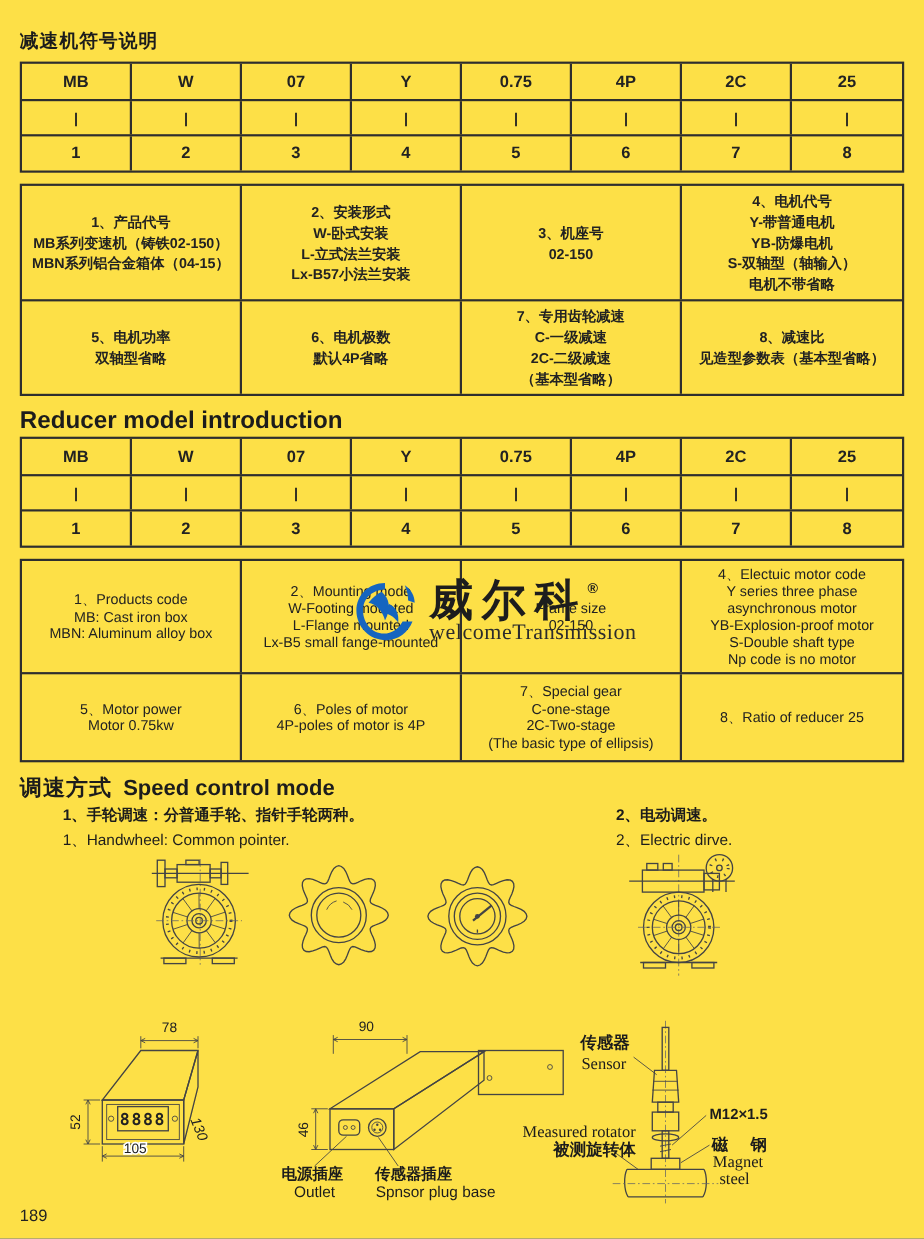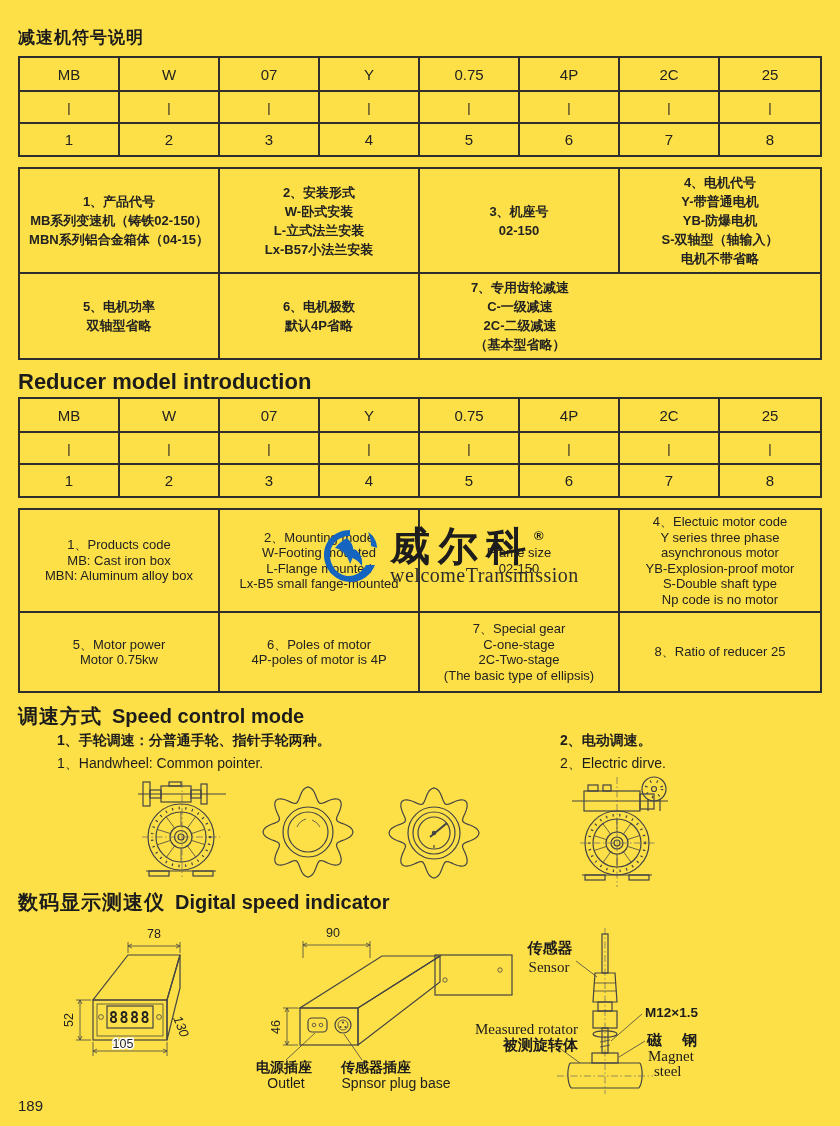--- a/index.html
+++ b/index.html
@@ -8,21 +8,21 @@
   .abs{position:absolute;}
   .t1{font-size:17px;font-weight:bold;letter-spacing:1px;}
   .t2{font-size:22px;font-weight:bold;}
   .t3{font-size:20px;font-weight:bold;}
   .t3 .cn{letter-spacing:1px;margin-right:10px;}
   
   .symtable{width:804px;border:2px solid #2e2e2e;box-sizing:border-box;}
   .symrow{display:grid;grid-template-columns:repeat(8,1fr);border-bottom:2px solid #2e2e2e;}
   .symrow:last-child{border-bottom:none;}
   .symcell{display:flex;align-items:center;justify-content:center;border-right:2px solid #2e2e2e;
-           font-size:15px;color:#222;}
+           font-size:15px;color:#222;font-weight:bold;}
   .symcell:last-child{border-right:none;}
   .pipe-row .symcell{font-size:13px;}
   
   .extable{width:804px;border:2px solid #2e2e2e;box-sizing:border-box;}
   .exrow{display:grid;grid-template-columns:repeat(4,1fr);border-bottom:2px solid #2e2e2e;}
   .exrow:last-child{border-bottom:none;}
   .excell{border-right:2px solid #2e2e2e;display:flex;flex-direction:column;
           align-items:center;justify-content:center;text-align:center;padding:4px 6px;box-sizing:border-box;}
   .excell:last-child{border-right:none;}
   .cn-table .exline{font-size:13px;line-height:19px;font-weight:600;color:#222;}
@@ -123,20 +123,24 @@
       <div class="excell">
           <div class="exline">6、电机极数</div>
           <div class="exline">默认4P省略</div>
         </div>
       <div class="excell">
           <div class="exline">7、专用齿轮减速</div>
           <div class="exline">C-一级减速</div>
           <div class="exline">2C-二级减速</div>
           <div class="exline">（基本型省略）</div>
         </div>
+      <div class="excell">
+          <div class="exline">8、减速比</div>
+          <div class="exline">见造型参数表（基本型省略）</div>
+        </div>
     </div>
   </div>
 
   <div class="abs t2" style="left:18px;top:369px;">Reducer model introduction</div>
 
   <div class="abs symtable" style="left:18px;top:397px;">
     <div class="symrow" style="height:32px;">
         <div class="symcell">MB</div>
         <div class="symcell">W</div>
         <div class="symcell">07</div>
@@ -294,23 +298,20 @@
     <circle class="st" cx="47" cy="68" r="11"></circle>
     <circle class="st" cx="47" cy="68" r="6"></circle>
     <circle class="st" cx="47" cy="68" r="3"></circle>
     <path class="stt" d="M57.5,71.4L69.9,75.3M53.5,76.9L61.2,87.4M47.0,79.0L47.1,92.0M40.6,76.9L33.0,87.5M36.6,71.4L24.2,75.5M36.5,64.6L24.1,60.7M40.5,59.1L32.8,48.6M47.0,57.0L46.9,44.0M53.4,59.1L61.0,48.5M57.4,64.6L69.8,60.5"></path>
     <line class="cl" x1="10" y1="68" x2="86" y2="68"></line>
     <line class="st" x1="12" y1="100" x2="82" y2="100"></line>
     <rect class="st" x="15" y="100" width="20" height="5"></rect>
     <rect class="st" x="59" y="100" width="20" height="5"></rect>
   </svg>
 
-  <div class="abs t3" style="left:18px;top:889px;">
-    <span class="cn">数码显示测速仪</span><span>Digital speed indicator</span>
-  </div>
 
   <svg class="abs" style="left:30px;top:920px;" width="790" height="190" viewBox="0 0 790 190">
 
     <g>
       <polygon class="st" points="63,80 137,80 150,35 98,35"></polygon>
       <polygon class="st" points="137,80 150,35 150,68 137,120"></polygon>
       <rect class="st" x="63" y="80" width="74" height="40"></rect>
       <rect class="stt" x="67" y="84" width="66" height="32"></rect>
       <rect class="st" x="77" y="86" width="46" height="22"></rect>
       <text class="seg" x="100" y="103" text-anchor="middle">8888</text>

